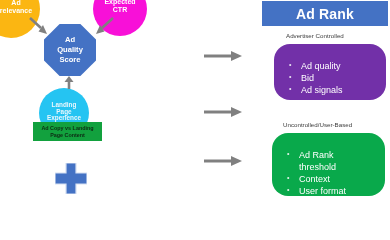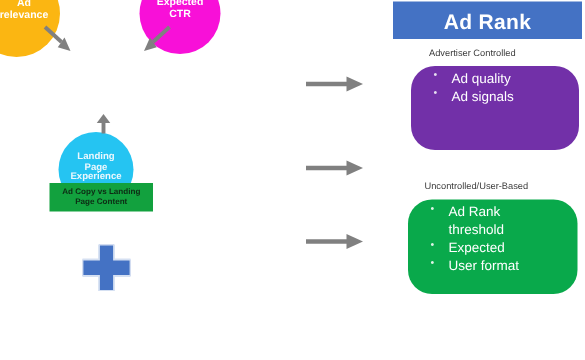--- a/index.html
+++ b/index.html
@@ -146,21 +146,21 @@
     white-space: nowrap;
   }
 
   #advertiser-caption { left: 286px; top: 32px; }
   #uncontrolled-caption { left: 283px; top: 121px; }
 
   .pill {
     position: absolute;
     border-radius: 16px;
     box-sizing: border-box;
-    padding: 2px 6px 6px 14px;
+    padding: 16px 6px 6px 14px;
   }
 
   #advertiser-pill {
     left: 274px;
     top: 44px;
     width: 112px;
     height: 56px;
     background: #7230a8;
   }
 
@@ -208,20 +208,23 @@
 <body>
 
 <div id="canvas">
 
   <div class="circle" id="ad-relevance-node" style="white-space: pre-line;">Ad
 relevance</div>
 
   <div class="circle" id="expected-ctr-node" style="white-space: pre-line;">Expected
 CTR</div>
 
+  <div id="ad-quality-node" style="white-space: pre-line;">Ad
+Quality
+Score</div>
 
   <div class="circle" id="landing-page-node" style="white-space: pre-line;">Landing
 Page
 Experience</div>
 
   <div id="ad-copy-note" style="white-space: pre-line;">Ad Copy vs Landing
 Page Content</div>
 
   <svg class="nodearrow" style="left:28px; top:16px;" width="22" height="20">
     <line x1="2" y1="2" x2="13" y2="12" stroke="#808080" stroke-width="2.6"></line>
@@ -257,28 +260,29 @@
     <polygon points="38,6 27,1 27,11" fill="#808080"></polygon>
   </svg>
 
   <div id="ad-rank-header">Ad Rank</div>
 
   <div class="caption" id="advertiser-caption">Advertiser Controlled</div>
 
   <div class="pill" id="advertiser-pill">
     <ul>
       <li>Ad quality</li>
+      <li>Bid</li>
       <li>Ad signals</li>
     </ul>
   </div>
 
   <div class="caption" id="uncontrolled-caption">Uncontrolled/User-Based</div>
 
   <div class="pill" id="uncontrolled-pill">
     <ul>
       <li style="white-space: pre-line;">Ad Rank
 threshold</li>
-      <li>Expected</li>
+      <li>Context</li>
       <li>User format</li>
     </ul>
   </div>
 
 </div>
 
 </body></html>

